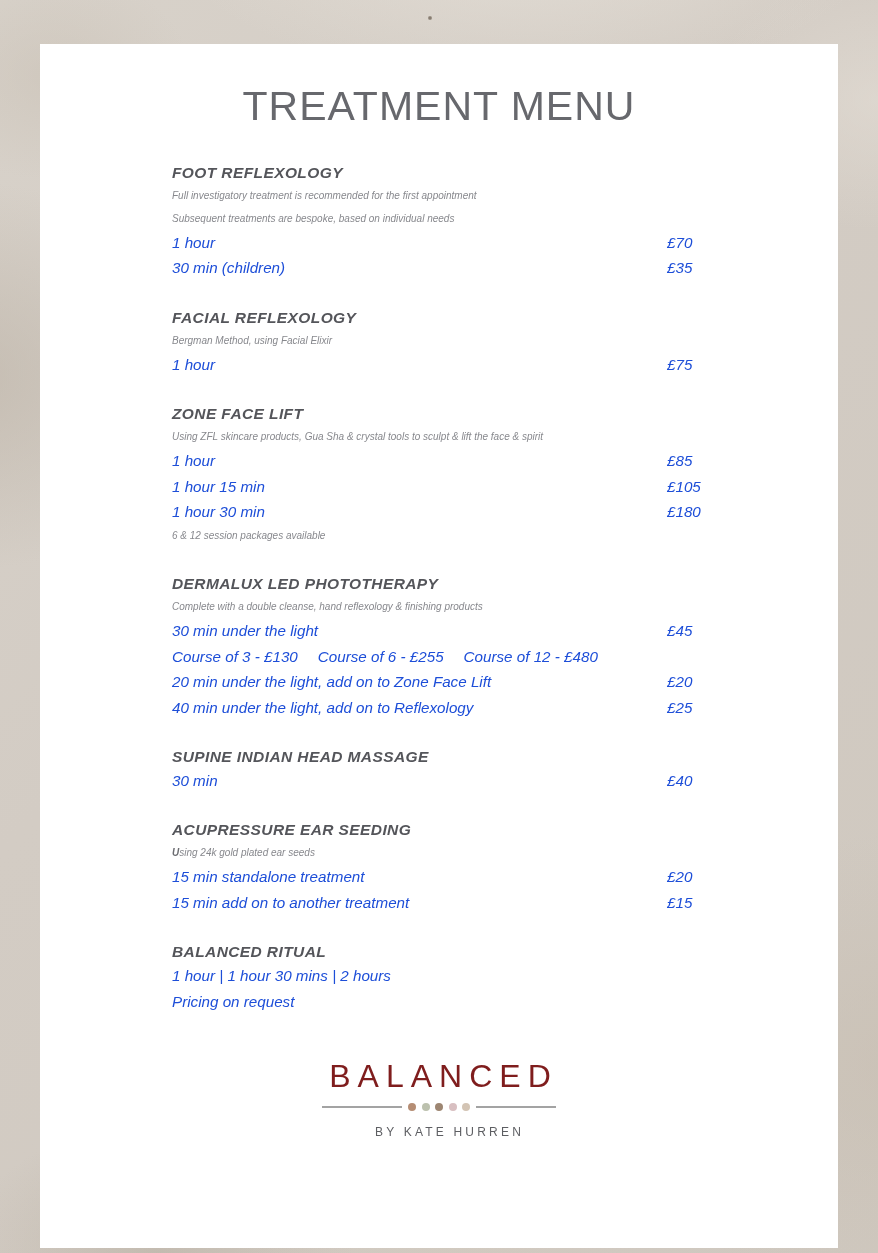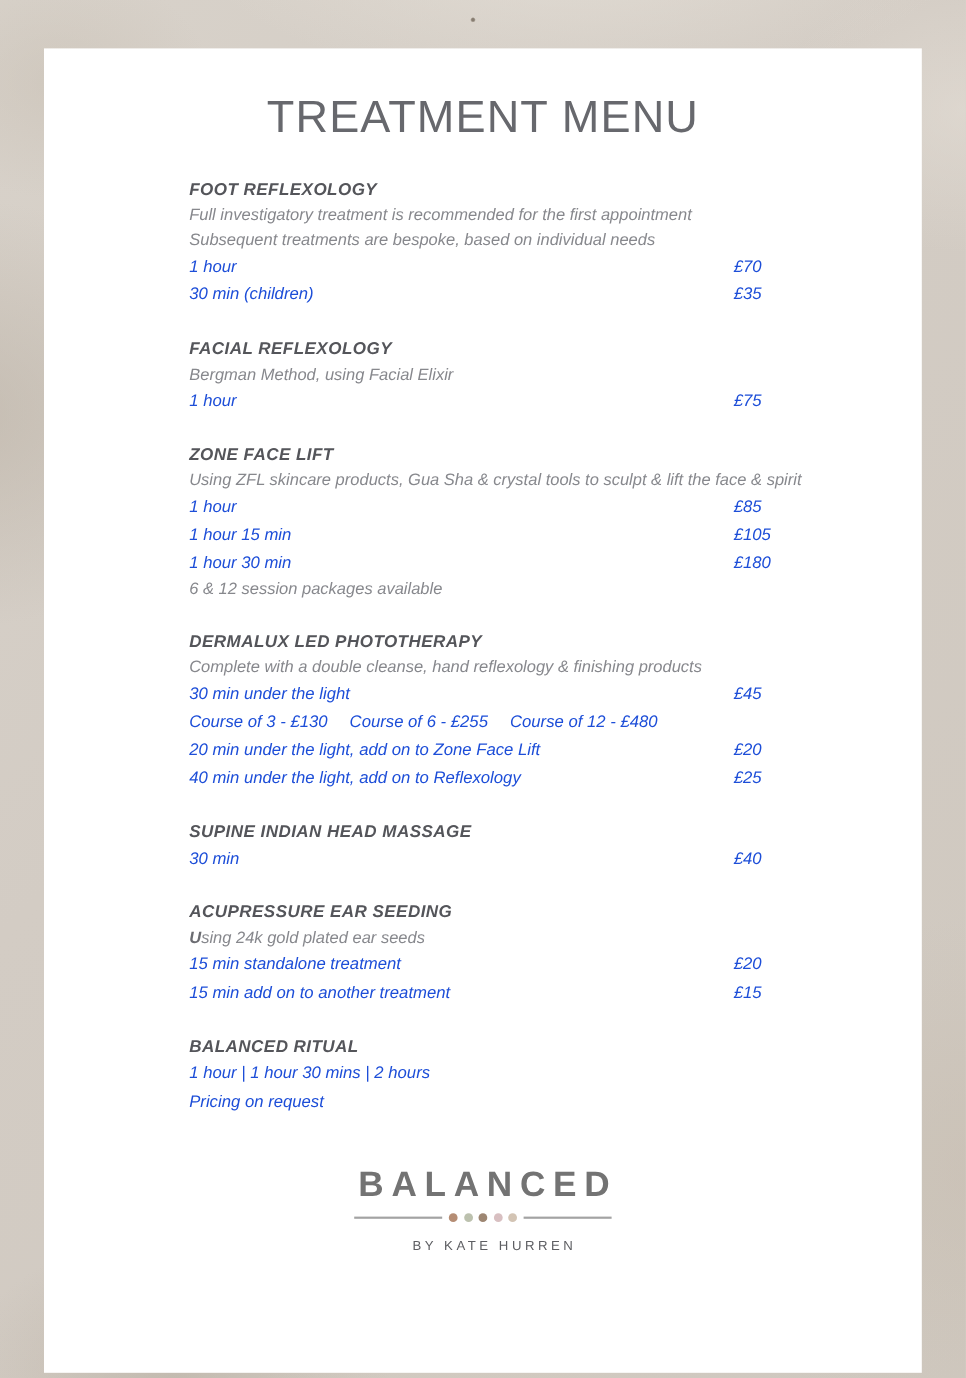--- a/index.html
+++ b/index.html
@@ -41,39 +41,39 @@
   .section.first { margin-top: 33px; }
   .sec-name {
     margin: 0;
     font-size: 15.5px;
     font-weight: 700;
     color: #54555a;
     letter-spacing: 0.4px;
     line-height: 22px;
   }
   .desc {
-    font-size: 15px;
+    font-size: 10px;
     color: #87888d;
     line-height: 23px;
   }
   .row {
     position: relative;
     font-size: 15.2px;
     color: #1d4ed8;
     line-height: 25.4px;
   }
   .price { position: absolute; left: 495px; top: 0; }
   .parts span.part { margin-right: 20px; }
   .desc b { font-weight: 700; color: #6b6c71; }
 
   .logo { margin: 44px -91px 0 -132px; text-align: center; }
   .wordmark {
     font-size: 32px;
-    font-weight: 700;
-    color: #737373;
+    font-weight: 400;
+    color: #7f1d1d;
     letter-spacing: 7px;
     padding-left: 9px;
     line-height: 36px;
   }
   .logo-divider {
     margin-top: 9px;
     display: flex;
     justify-content: center;
     align-items: center;
   }

